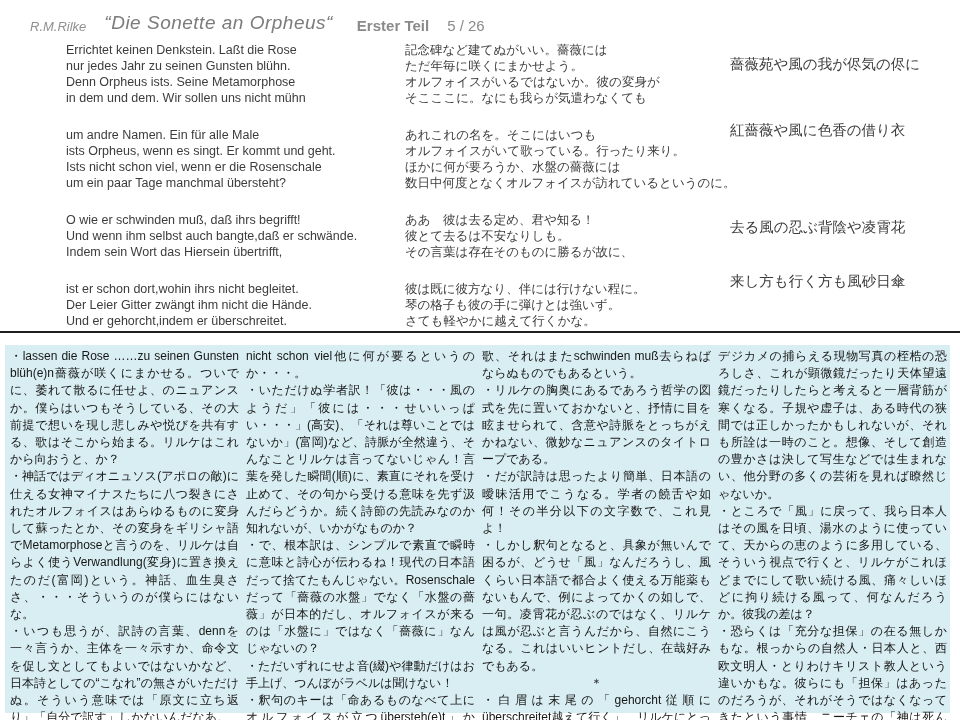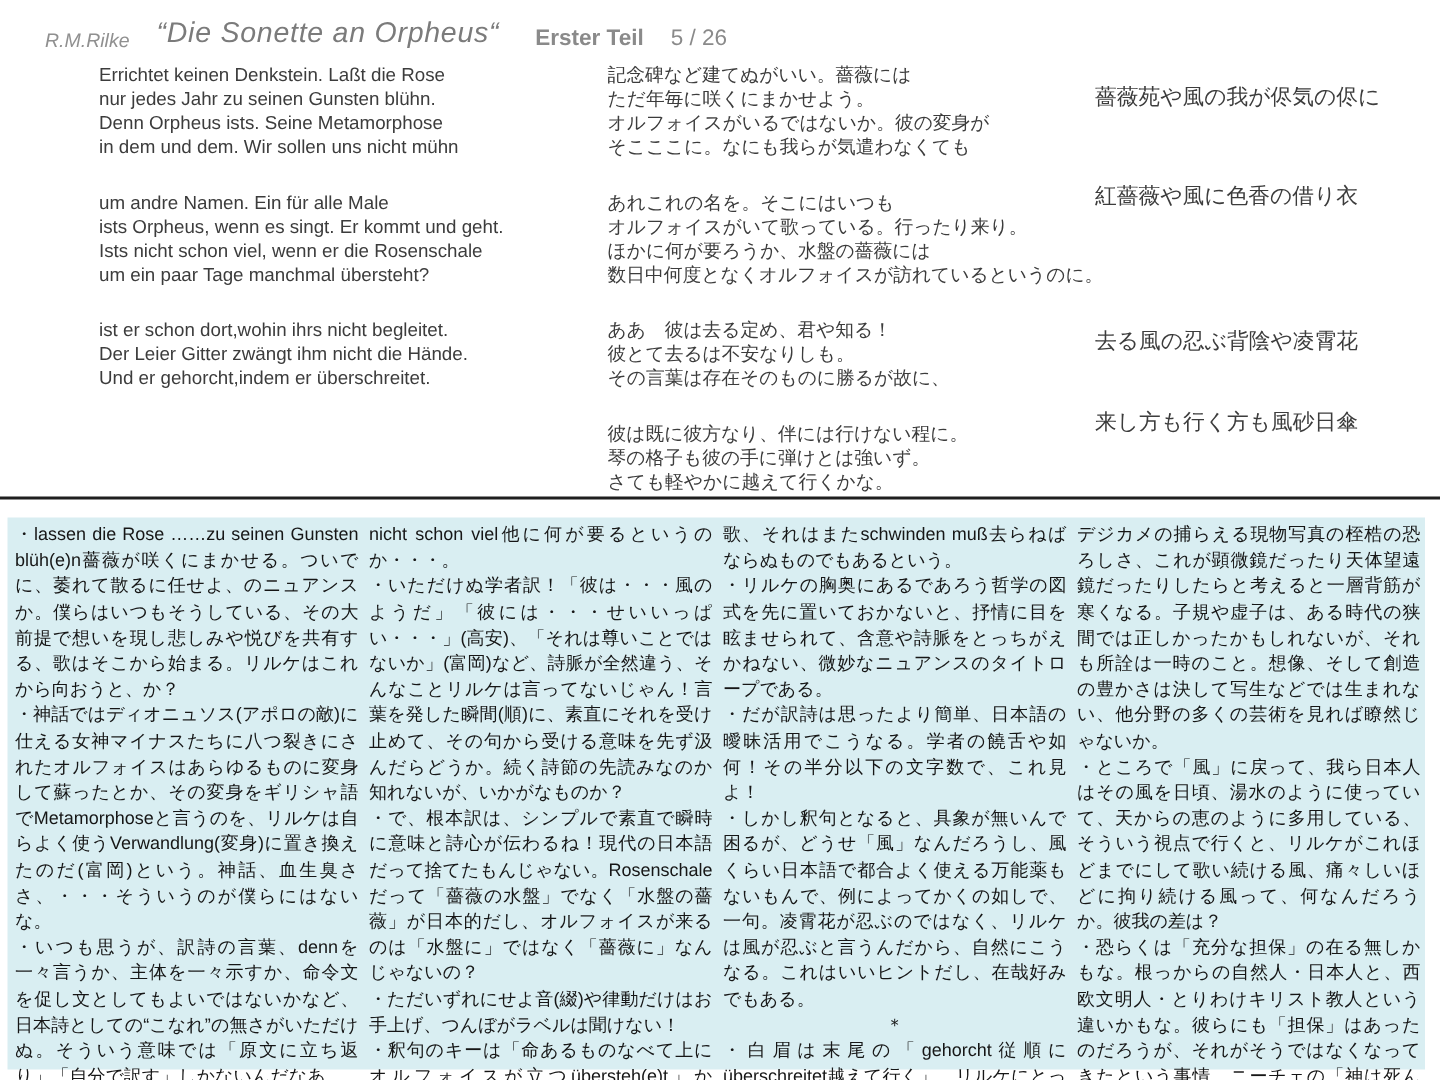--- a/index.html
+++ b/index.html
@@ -57,20 +57,25 @@
       <div>Errichtet keinen Denkstein. Laßt die Rose</div>
       <div>nur jedes Jahr zu seinen Gunsten blühn.</div>
       <div>Denn Orpheus ists. Seine Metamorphose</div>
       <div>in dem und dem. Wir sollen uns nicht mühn</div>
     </div>
     <div class="stanza">
       <div>um andre Namen. Ein für alle Male</div>
       <div>ists Orpheus, wenn es singt. Er kommt und geht.</div>
       <div>Ists nicht schon viel, wenn er die Rosenschale</div>
       <div>um ein paar Tage manchmal übersteht?</div>
+    </div>
+    <div class="stanza">
+      <div>O wie er schwinden muß, daß ihrs begrifft!</div>
+      <div>Und wenn ihm selbst auch bangte,daß er schwände.</div>
+      <div>Indem sein Wort das Hiersein übertrifft,</div>
     </div>
     <div class="stanza">
       <div>ist er schon dort,wohin ihrs nicht begleitet.</div>
       <div>Der Leier Gitter zwängt ihm nicht die Hände.</div>
       <div>Und er gehorcht,indem er überschreitet.</div>
     </div>
   </div>
 
   <div class="col-jatrans">
     <div class="stanza">

